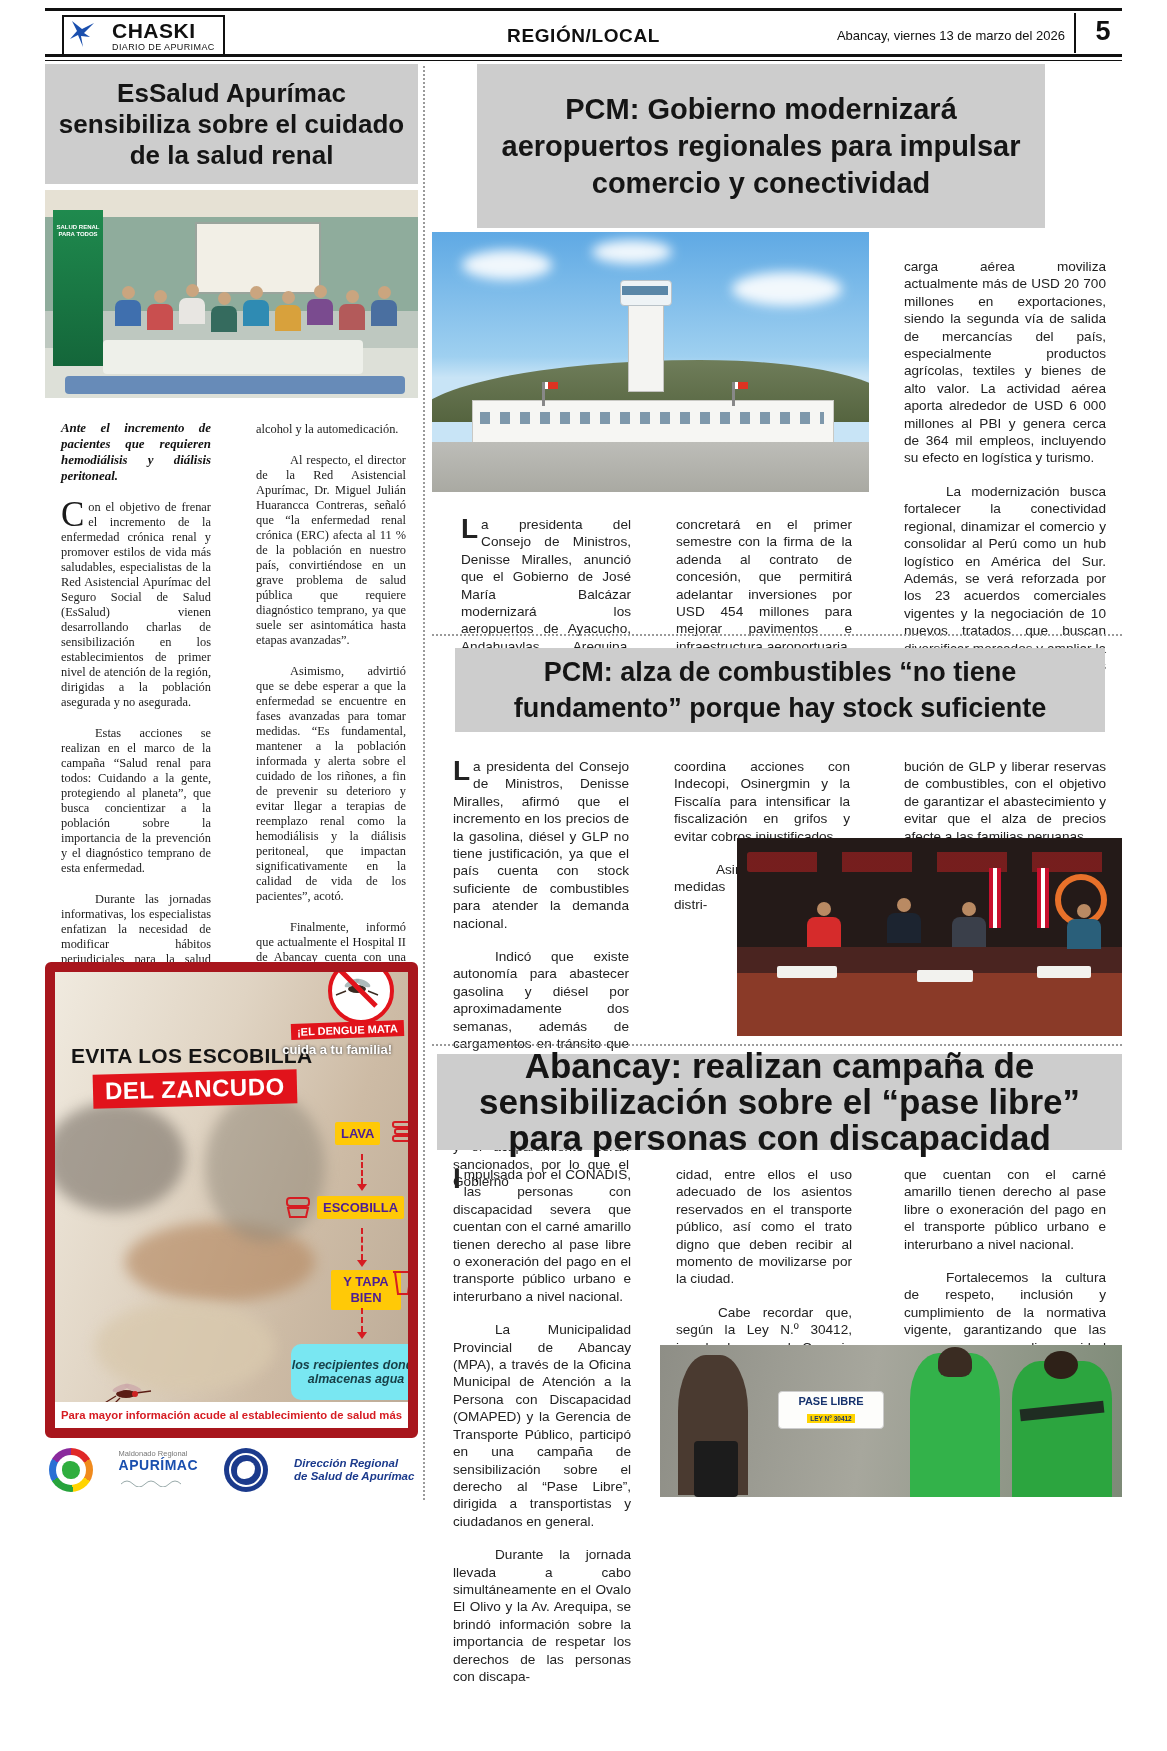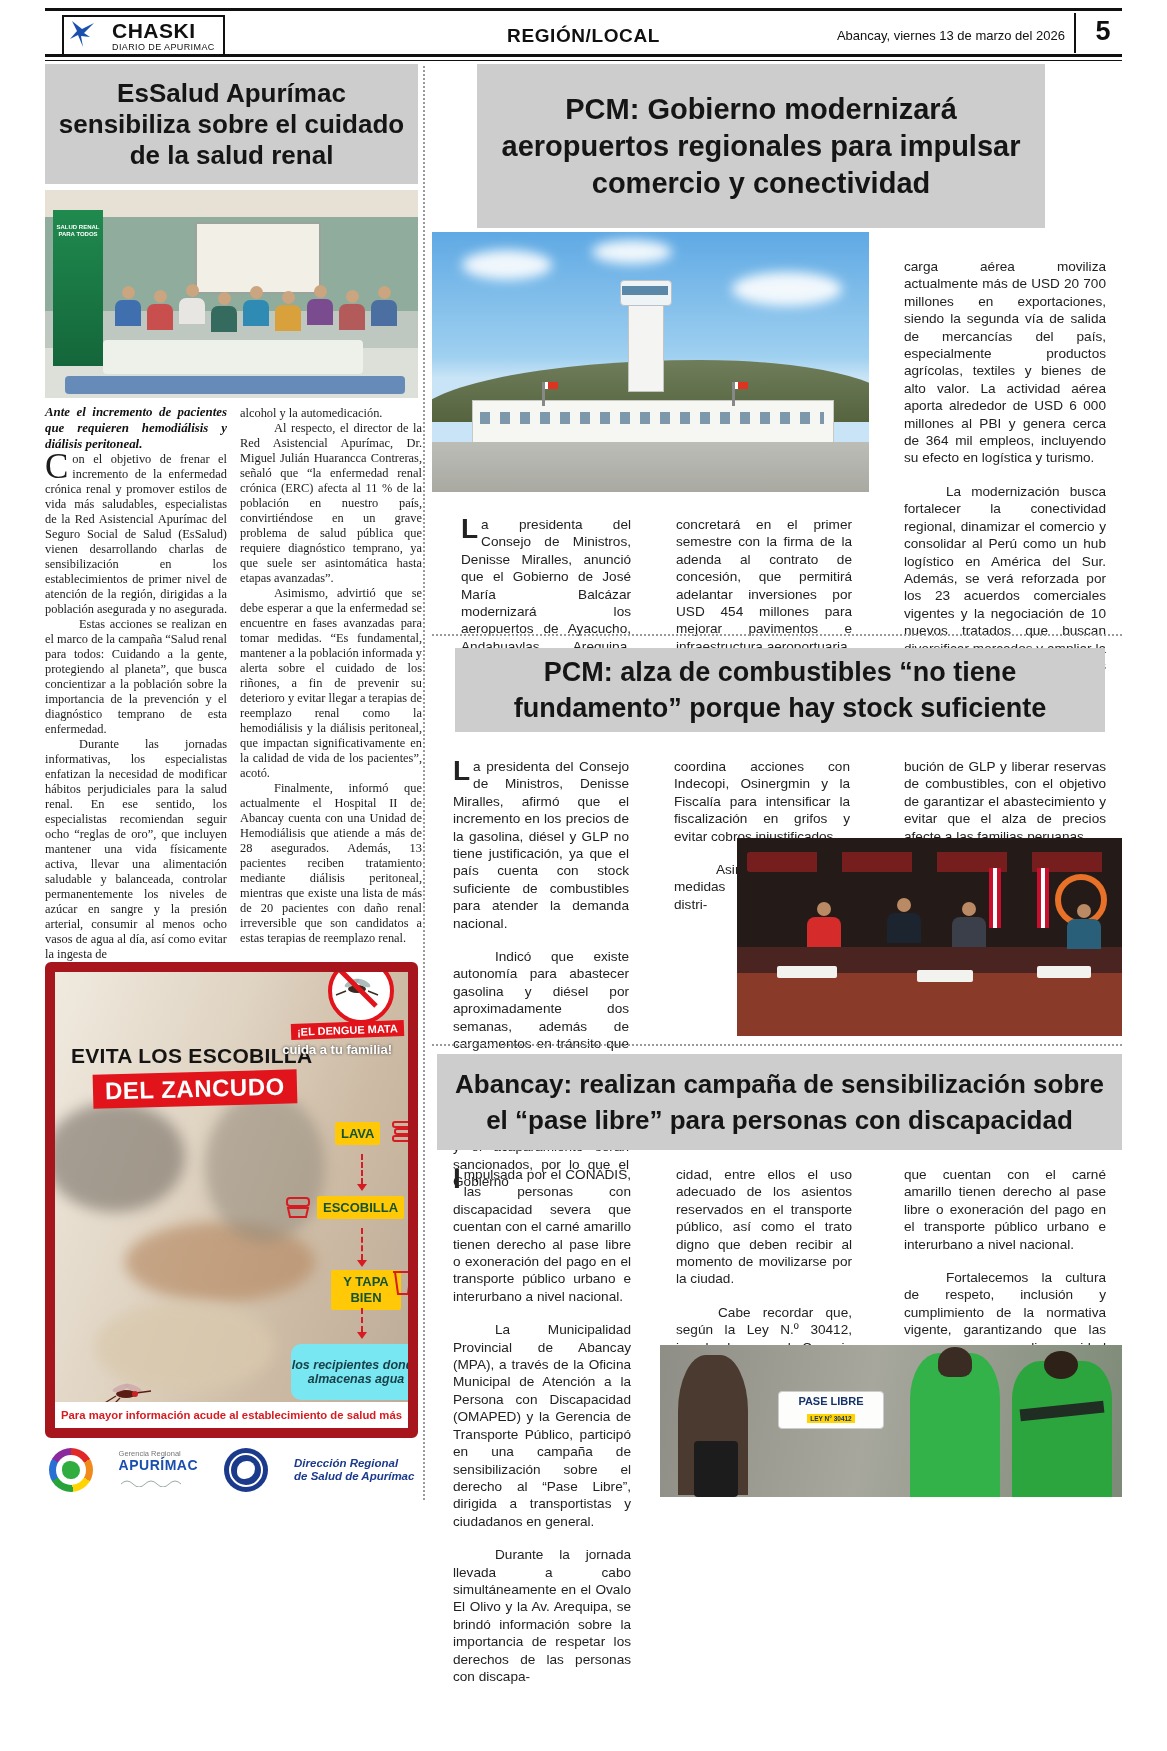--- a/index.html
+++ b/index.html
@@ -19,21 +19,21 @@
   
   .vdot{border-left:2px dotted #9a9a9a;}
   .hdot{border-top:2px dotted #9a9a9a;}
 
   
   .titlebox{background:#cdcdcd;text-align:center;font-weight:700;color:#151515;
             display:flex;align-items:center;justify-content:center;padding:4px 10px;box-sizing:border-box;}
 
   
   .serifcol{font-family:"Liberation Serif",serif;font-size:12.4px;line-height:15px;text-align:justify;color:#1b1b1b;}
-  .serifcol p{margin:0;}
+  .serifcol p{margin:16px;}
   .serifcol p.ind{text-indent:34px;}
   .photocaption{font-family:"Liberation Serif",serif;font-style:italic;font-weight:700;
                 font-size:12.9px;line-height:16px;margin:0 0 4px 0;color:#111;}
   .dc-serif{float:left;font-size:35px;line-height:26px;padding:2px 4px 0 0;font-weight:400;}
 
   
   .sanscol{font-size:13.6px;line-height:17.4px;text-align:justify;color:#222;}
   .sanscol p{margin:16px;}
   .sanscol p.ind{text-indent:42px;}
   .dc-sans{float:left;font-size:28px;line-height:23px;padding:1px 3px 0 0;font-weight:700;}
@@ -66,21 +66,21 @@
 
   
   .ad-frame{border:10px solid #a8161d;border-radius:6px;box-sizing:border-box;
             background:linear-gradient(110deg,#f0eadf 0%,#e0d4c3 38%,#cdbba5 68%,#bcab97 100%);overflow:hidden;}
   .ad-h1{font-weight:900;font-size:21px;letter-spacing:.3px;color:#141414;font-style:normal;}
   .ad-h2{background:#e1131b;color:#fff;font-weight:900;font-size:24px;letter-spacing:.5px;
          padding:3px 12px;transform:rotate(-1.5deg);display:inline-block;}
   .ad-badge-box{background:#e1131b;color:#fff;font-weight:900;font-size:11px;padding:2px 6px;
                 transform:rotate(-2deg);display:inline-block;white-space:nowrap;}
   .ad-badge-sub{color:#fff;font-weight:700;font-size:13px;text-shadow:0 0 3px #333;white-space:nowrap;}
-  .step{background:#ffc907;color:#14532d;font-weight:900;font-size:13px;text-align:center;
+  .step{background:#ffc907;color:#4c1d95;font-weight:900;font-size:13px;text-align:center;
         padding:4px 6px;border-radius:2px;display:inline-block;}
   .dash-arrow{border-left:2px dashed #d61c22;}
   .arrow-head{width:0;height:0;border-left:5px solid transparent;border-right:5px solid transparent;
               border-top:7px solid #d61c22;}
   .note-box{background:#79e7f2;border-radius:10px;color:#173f47;font-style:italic;font-weight:700;
             font-size:12.5px;line-height:14px;text-align:center;display:flex;align-items:center;justify-content:center;}
   .ad-footer{background:#ffffff;color:#d61c22;font-weight:700;font-size:11.3px;text-align:center;}
   .blob{position:absolute;border-radius:50%;filter:blur(7px);}
 
   
@@ -281,21 +281,21 @@
 
     <div class="abs ad-footer" style="left:0;right:0;bottom:0;height:26px;line-height:26px;">Para mayor información acude al establecimiento de salud más cercano.</div>
   </div>
 
   <div class="abs logos-row" style="left:45px;top:1442px;width:373px;height:56px;">
     <span class="ring">
         <span class="in"></span>
         <span class="leaf"></span>
       </span>
     <span>
-      <div class="gr-top">Gerencia Regional</div>
+      <div class="gr-top">Maldonado Regional</div>
       <div class="gr-name">APURÍMAC</div>
       <svg width="70" height="8" viewBox="0 0 70 8">
         <path d="M2 5 q6 -6 12 0 t12 0 t12 0 t12 0 t12 0" fill="none" stroke="#9aa" stroke-width="1"></path>
       </svg>
     </span>
     <span class="disa-circle">
         <span class="in"></span>
         <span class="core"></span>
       </span>
     <span>
@@ -376,21 +376,21 @@
         <div class="head"></div>
         <div class="torso" style="background:#2a5f7a;"></div>
       </div>
     <div class="ph-shape" style="left:40px;top:128px;width:60px;height:12px;background:#f2f2ee;border-radius:2px;"></div>
     <div class="ph-shape" style="left:180px;top:132px;width:56px;height:12px;background:#f2f2ee;border-radius:2px;"></div>
     <div class="ph-shape" style="left:300px;top:128px;width:54px;height:12px;background:#f2f2ee;border-radius:2px;"></div>
   </div>
 
   <div class="abs hdot" style="left:432px;top:1044px;width:690px;"></div>
 
-  <div class="abs titlebox" style="left:437px;top:1054px;width:685px;height:96px;font-size:26px;line-height:36px;">Abancay: realizan campaña de sensibilización sobre el “pase libre” para personas con discapacidad</div>
+  <div class="abs titlebox" style="left:437px;top:1054px;width:685px;height:96px;font-size:35px;line-height:36px;">Abancay: realizan campaña de sensibilización sobre el “pase libre” para personas con discapacidad</div>
 
   <div class="abs sanscol" style="left:437px;top:1150px;width:210px;">
     <p><span class="dc-sans">I</span><span>mpulsada por el CONADIS, las personas con discapacidad severa que cuentan con el carné amarillo tienen derecho al pase libre o exoneración del pago en el transporte público urbano e interurbano a nivel nacional.</span></p>
     <p class="ind">La Municipalidad Provincial de Abancay (MPA), a través de la Oficina Municipal de Atención a la Persona con Discapacidad (OMAPED) y la Gerencia de Transporte Público, participó en una campaña de sensibilización sobre el derecho al “Pase Libre”, dirigida a transportistas y ciudadanos en general.</p>
     <p class="ind">Durante la jornada llevada a cabo simultáneamente en el Ovalo El Olivo y la Av. Arequipa, se brindó información sobre la importancia de respetar los derechos de las personas con discapa-</p>
   </div>
   <div class="abs sanscol" style="left:660px;top:1150px;width:208px;">
     <p>cidad, entre ellos el uso adecuado de los asientos reservados en el transporte público, así como el trato digno que deben recibir al momento de movilizarse por la ciudad.</p>
     <p class="ind">Cabe recordar que, según la Ley N.º 30412, impulsada por el Consejo Nacional para la Integración de la Persona con Discapacidad (CONADIS), las personas con discapacidad severa</p>
   </div>

